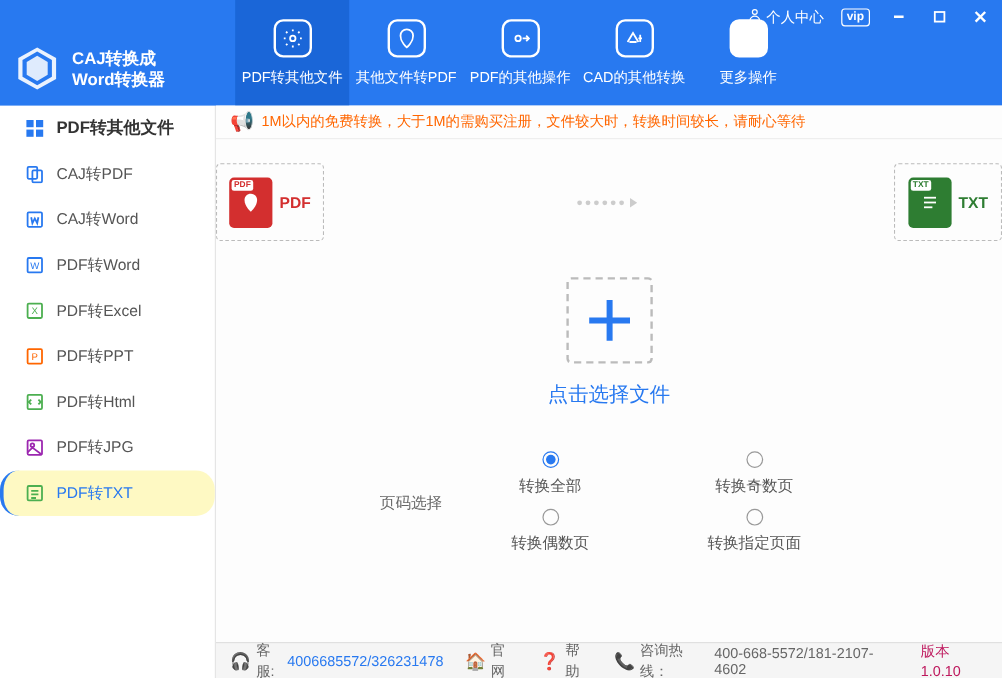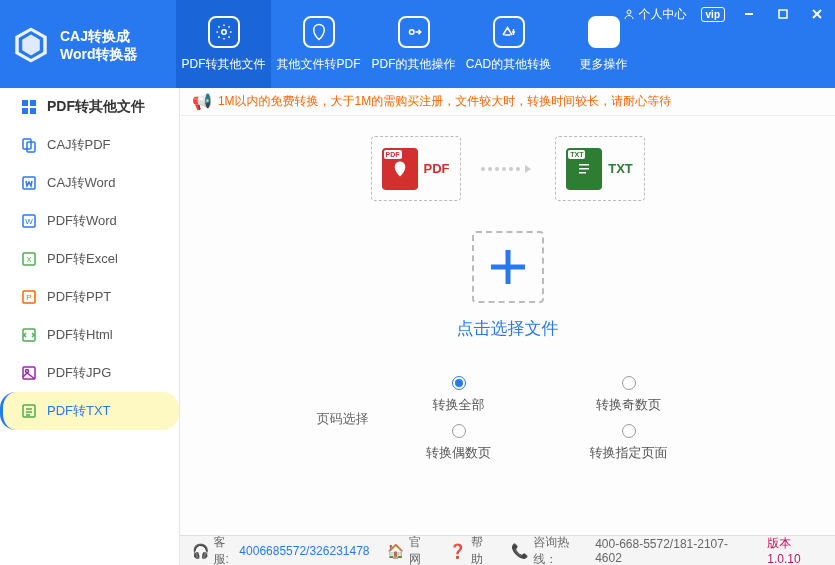--- a/index.html
+++ b/index.html
@@ -1,45 +1,45 @@
 <!DOCTYPE html>
 <html><head>
 <meta charset="utf-8">
 <style>
 * { margin: 0; padding: 0; box-sizing: border-box; font-family: "Microsoft YaHei", sans-serif; }
 body { width: 835px; height: 565px; overflow: hidden; }
 
 .titlebar { height: 88px; background: #2879f0; display: flex; align-items: flex-start; position: relative; }
-.logo-area { width: 176px; display: flex; align-items: center; padding: 24px 10px; gap: 8px; }
+.logo-area { width: 196px; display: flex; align-items: center; padding: 36px 10px; gap: 8px; }
 .logo-icon { width: 42px; height: 42px; }
 .logo-text { color: #fff; font-size: 14px; line-height: 18px; font-weight: bold; }
 
 .tabs { display: flex; height: 88px; }
 .tab { width: 95px; display: flex; flex-direction: column; align-items: center; justify-content: center; gap: 8px; color: #fff; font-size: 12px; cursor: pointer; }
 .tab.active { background: #1a66d8; }
 .tab-icon { width: 32px; height: 32px; border: 2px solid #fff; border-radius: 8px; display: flex; align-items: center; justify-content: center; }
 .tab-icon svg { width: 18px; height: 18px; }
 .tab-icon.dots-wrap { background: #fff; border-radius: 8px; width: 32px; height: 32px; display: flex; align-items: center; justify-content: center; }
 
 .window-controls { position: absolute; right: 8px; top: 4px; display: flex; align-items: center; gap: 14px; color: #fff; font-size: 12px; }
-.wc-item { display: flex; align-items: center; gap: 4px; cursor: pointer; }
+.wc-item { display: flex; align-items: flex-start; gap: 4px; cursor: pointer; }
 .wc-btn { cursor: pointer; display: flex; align-items: center; justify-content: center; width: 20px; height: 20px; }
 
 .body-area { display: flex; height: 477px; }
 .sidebar { width: 180px; background: #fff; border-right: 1px solid #e5e5e5; }
 .side-item { height: 38px; display: flex; align-items: center; padding-left: 18px; gap: 10px; font-size: 13px; color: #555; cursor: pointer; border-left: 3px solid transparent; }
 .side-item.section { font-weight: bold; color: #333; font-size: 14px; }
 .side-item.active { background: #fef9c3; border-left-color: #2879f0; color: #2879f0; border-radius: 16px; }
 .side-icon { width: 16px; height: 16px; display: flex; align-items: center; justify-content: center; }
 
 .main { flex: 1; background: #fdfdfd; display: flex; flex-direction: column; position: relative; }
 .notice { height: 28px; display: flex; align-items: center; padding: 0 12px; gap: 6px; font-size: 12px; color: #ff6600; border-bottom: 1px solid #eee; }
 .notice-icon { font-size: 16px; }
 
-.convert-vis { display: flex; align-items: center; justify-content: center; gap: 20px; padding: 20px 0 10px; }
+.convert-vis { display: flex; align-items: center; justify-content: space-between; gap: 20px; padding: 20px 0 10px; }
 .file-box { width: 90px; height: 65px; border: 1px dashed #bbb; border-radius: 4px; display: flex; align-items: center; justify-content: center; gap: 6px; font-size: 13px; font-weight: bold; }
 .file-badge { width: 36px; height: 42px; border-radius: 4px; position: relative; display: flex; align-items: center; justify-content: center; }
 .file-badge.pdf { background: #d32f2f; }
 .file-badge.txt { background: #2e7d32; }
 .file-badge-label { position: absolute; top: 2px; left: 2px; background: #fff; color: inherit; font-size: 7px; padding: 1px 2px; border-radius: 2px; }
 .file-badge.pdf .file-badge-label { color: #d32f2f; }
 .file-badge.txt .file-badge-label { color: #2e7d32; }
 .arrow-dots { display: flex; align-items: center; gap: 3px; color: #ccc; }
 .arrow-dots i { width: 4px; height: 4px; background: #ccc; border-radius: 50%; }
 

